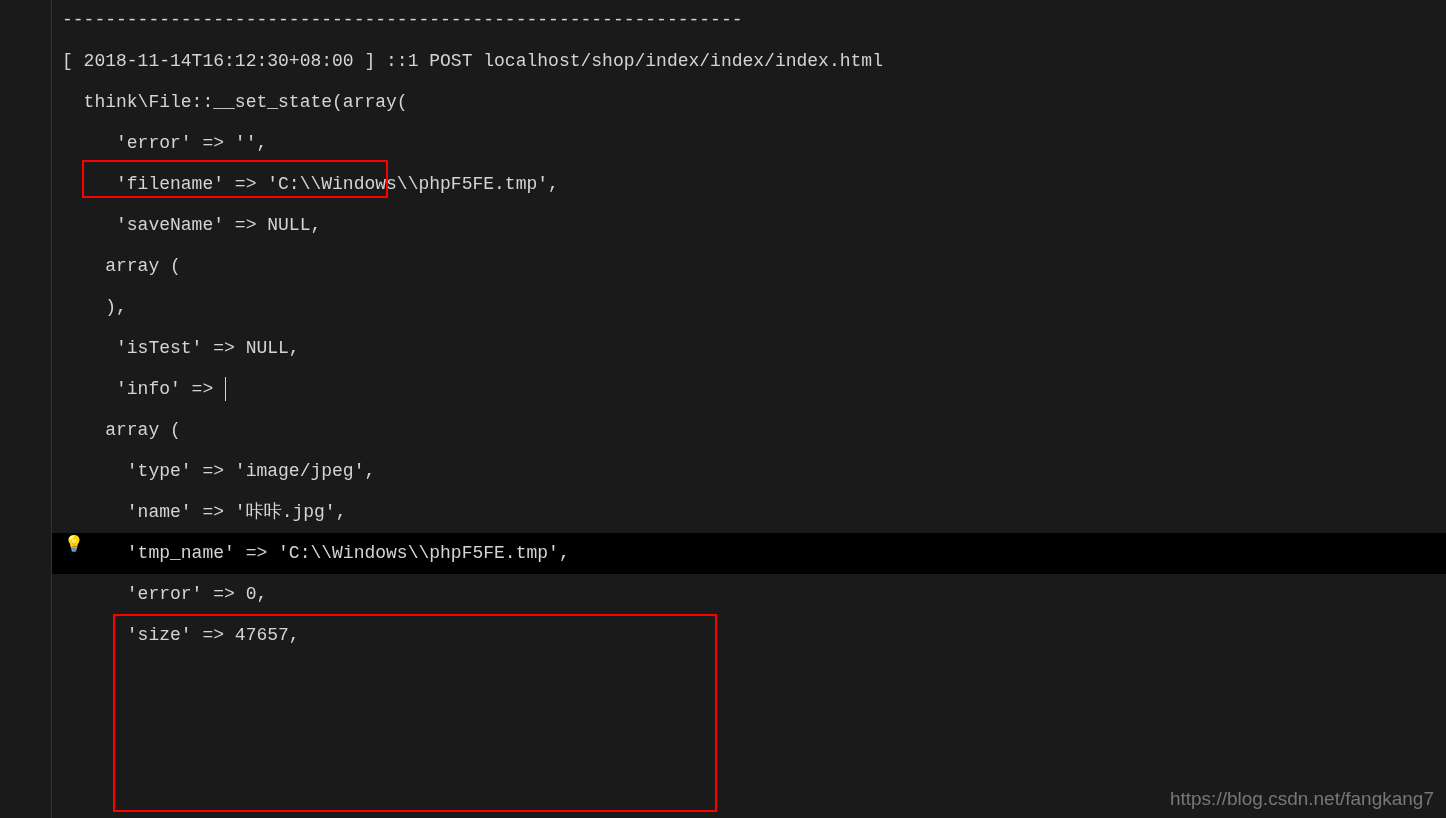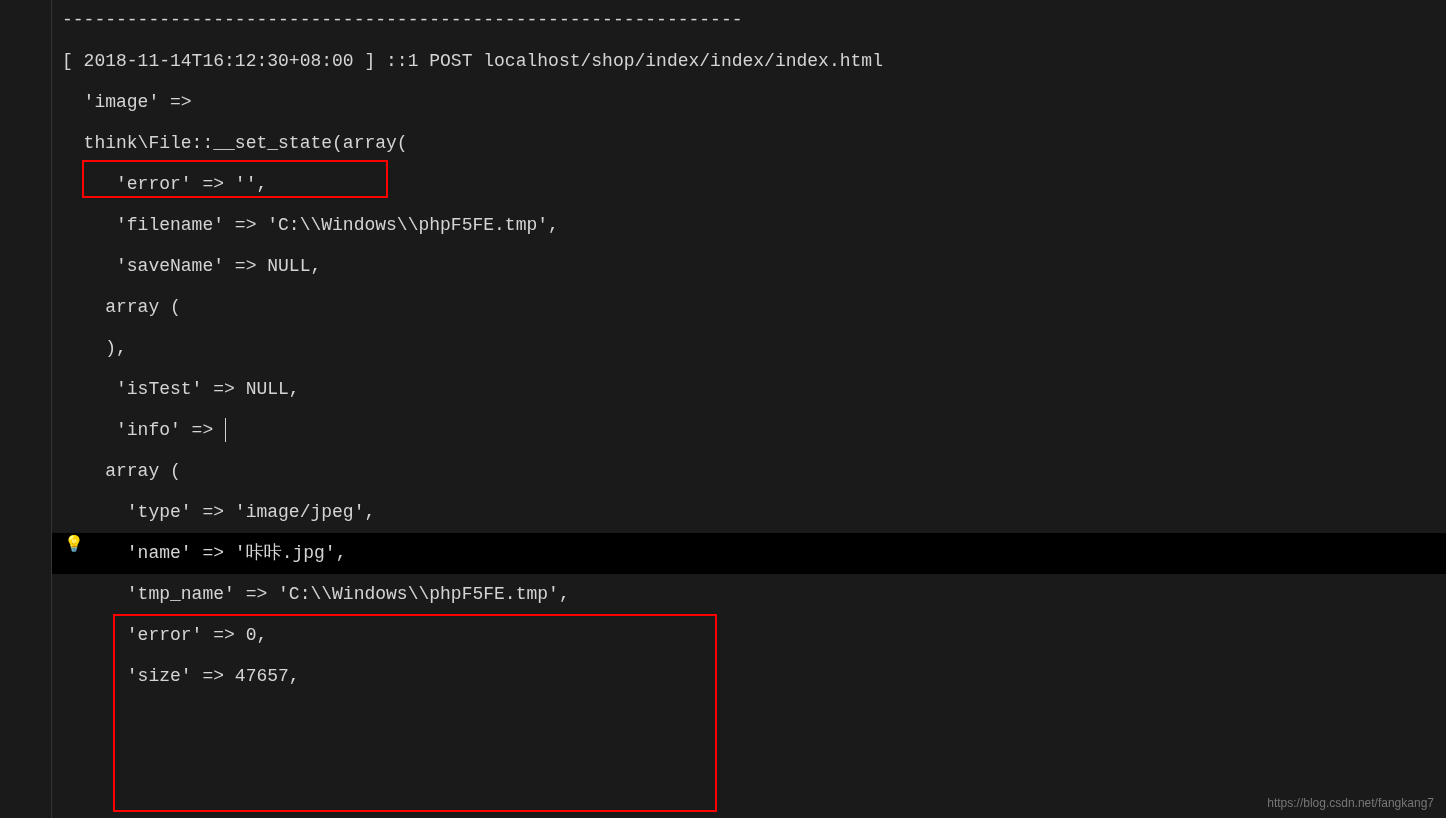--- a/index.html
+++ b/index.html
@@ -82,36 +82,35 @@
       width: 604px;
       height: 198px;
       z-index: 3;
       pointer-events: none;
     }
     .watermark {
       position: absolute;
       right: 12px;
       bottom: 8px;
       color: #777;
-      font-size: 12px;
+      font-size: 19px;
       font-family: Arial, sans-serif;
       z-index: 4;
     }
   </style>
 </head>
 <body>
 
 <div class="editor">
   <div class="gutter"></div>
   <div class="code-area">
     <div class="current-line" style="top:533px;"></div>
 
     <div class="line"><span class="line-content">---------------------------------------------------------------</span></div>
     <div class="line"><span class="line-content">[ 2018-11-14T16:12:30+08:00 ] ::1 POST localhost/shop/index/index/index.html</span></div>
-    <div class="line"><span class="line-content">  'image' =&gt; </span></div>
     <div class="line"><span class="line-content">  think\File::__set_state(array(</span></div>
     <div class="line"><span class="line-content">     'error' =&gt; '',</span></div>
     <div class="line"><span class="line-content">     'filename' =&gt; 'C:\\Windows\\phpF5FE.tmp',</span></div>
     <div class="line"><span class="line-content">     'saveName' =&gt; NULL,</span></div>
     <div class="line"><span class="line-content">    array (</span></div>
     <div class="line"><span class="line-content">    ),</span></div>
     <div class="line"><span class="line-content">     'isTest' =&gt; NULL,</span></div>
     <div class="line"><span class="line-content">     'info' =&gt; </span><span class="cursor"></span></div>
     <div class="line"><span class="line-content">    array (</span></div>
     <div class="line"><span class="line-content">      'type' =&gt; 'image/jpeg',</span></div>

